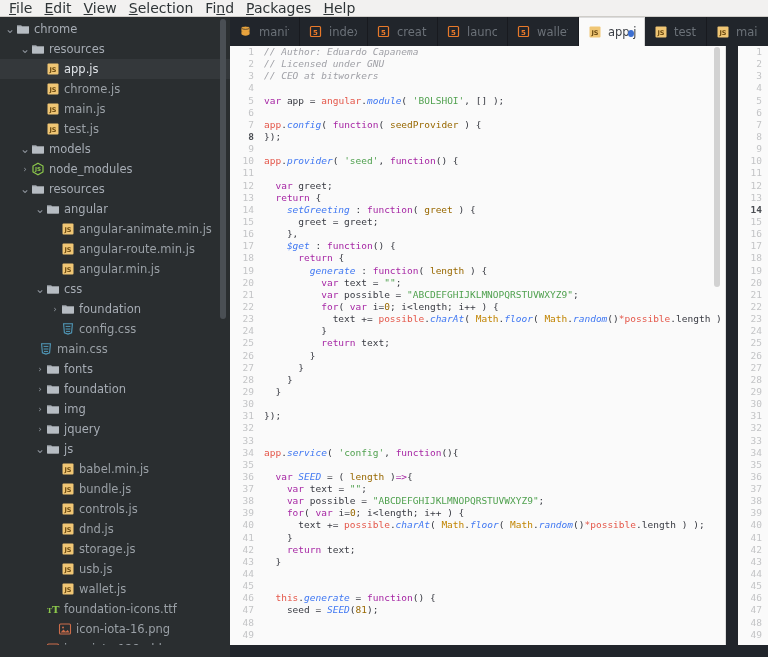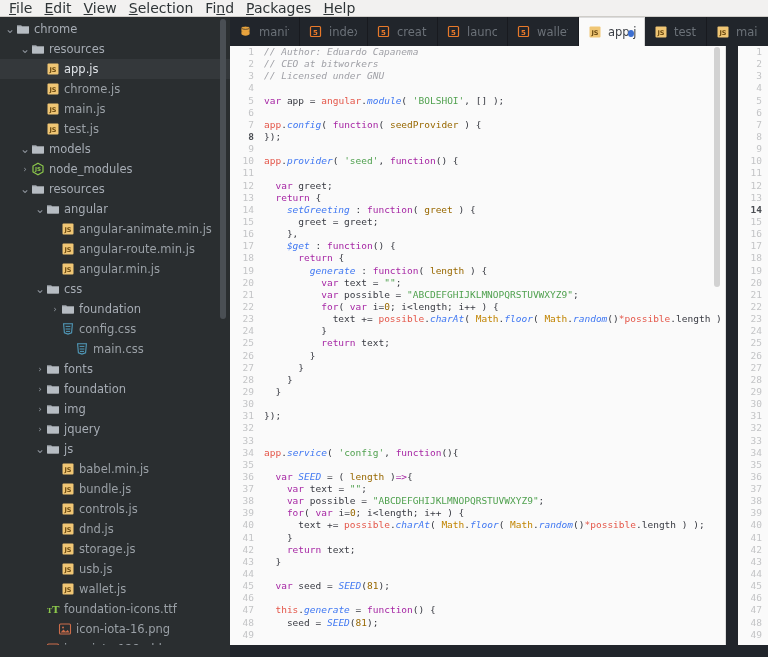--- a/index.html
+++ b/index.html
@@ -361,21 +361,21 @@
         <div class="row" style="padding-left: 49px;">
           <span class="twisty none"></span>
           <span class="ico">
             <svg width="14" height="14" viewBox="0 0 14 14">
               <path d="M2.6 1.8h8.8l-.8 9-3.6 1.3-3.6-1.3z" fill="none" stroke="#519aba" stroke-width="1.1"></path>
               <path d="M4.6 4.4h4.8M4.6 7h4.8M5 9.4h4" stroke="#519aba" stroke-width="1" fill="none"></path>
             </svg>
           </span>
           <span class="label">config.css</span>
         </div>
-        <div class="row" style="padding-left: 63px;">
+        <div class="row" style="padding-left: 27px;">
           <span class="twisty none"></span>
           <span class="ico">
             <svg width="14" height="14" viewBox="0 0 14 14">
               <path d="M2.6 1.8h8.8l-.8 9-3.6 1.3-3.6-1.3z" fill="none" stroke="#519aba" stroke-width="1.1"></path>
               <path d="M4.6 4.4h4.8M4.6 7h4.8M5 9.4h4" stroke="#519aba" stroke-width="1" fill="none"></path>
             </svg>
           </span>
           <span class="label">main.css</span>
         </div>
         <div class="row folder" style="padding-left: 34px;">
@@ -681,22 +681,22 @@
             <div class="ln">43</div>
             <div class="ln">44</div>
             <div class="ln">45</div>
             <div class="ln">46</div>
             <div class="ln">47</div>
             <div class="ln">48</div>
             <div class="ln">49</div>
           </div>
         <div class="code-lines" id="codeL">
             <div class="cl"><span class="t-com">// Author: Eduardo Capanema</span></div>
+            <div class="cl"><span class="t-com">// Licensed under GNU</span></div>
             <div class="cl"><span class="t-com">// CEO at bitworkers</span></div>
-            <div class="cl"><span class="t-com">// Licensed under GNU</span></div>
             <div class="cl">&nbsp;</div>
             <div class="cl"><span class="t-key">var</span><span class="t-op"> app </span><span class="t-op">=</span><span class="t-op"> </span><span class="t-var">angular</span><span class="t-pun">.</span><span class="t-fn">module</span><span class="t-pun">( </span><span class="t-str">'BOLSHOI'</span><span class="t-pun">, [] );</span></div>
             <div class="cl">&nbsp;</div>
             <div class="cl"><span class="t-var">app</span><span class="t-pun">.</span><span class="t-fn">config</span><span class="t-pun">( </span><span class="t-key">function</span><span class="t-pun">( </span><span class="t-prm">seedProvider</span><span class="t-pun"> ) {</span></div>
             <div class="cl"><span class="t-pun">});</span></div>
             <div class="cl">&nbsp;</div>
             <div class="cl"><span class="t-var">app</span><span class="t-pun">.</span><span class="t-fn">provider</span><span class="t-pun">( </span><span class="t-str">'seed'</span><span class="t-pun">, </span><span class="t-key">function</span><span class="t-pun">() {</span></div>
             <div class="cl">&nbsp;</div>
             <div class="cl"><span class="t-op">  </span><span class="t-key">var</span><span class="t-op"> greet;</span></div>
             <div class="cl"><span class="t-op">  </span><span class="t-key">return</span><span class="t-pun"> {</span></div>
@@ -724,21 +724,20 @@
             <div class="cl">&nbsp;</div>
             <div class="cl"><span class="t-op">  </span><span class="t-key">var</span><span class="t-op"> </span><span class="t-fn">SEED</span><span class="t-pun"> = ( </span><span class="t-prm">length</span><span class="t-pun"> )</span><span class="t-key">=&gt;</span><span class="t-pun">{</span></div>
             <div class="cl"><span class="t-op">    </span><span class="t-key">var</span><span class="t-op"> text </span><span class="t-op">=</span><span class="t-op"> </span><span class="t-str">""</span><span class="t-pun">;</span></div>
             <div class="cl"><span class="t-op">    </span><span class="t-key">var</span><span class="t-op"> possible </span><span class="t-op">=</span><span class="t-op"> </span><span class="t-str">"ABCDEFGHIJKLMNOPQRSTUVWXYZ9"</span><span class="t-pun">;</span></div>
             <div class="cl"><span class="t-op">    </span><span class="t-key">for</span><span class="t-pun">( </span><span class="t-key">var</span><span class="t-op"> i</span><span class="t-op">=</span><span class="t-num">0</span><span class="t-op">; i&lt;length; i</span><span class="t-op">++</span><span class="t-pun"> ) {</span></div>
             <div class="cl"><span class="t-op">      text </span><span class="t-op">+=</span><span class="t-op"> </span><span class="t-var">possible</span><span class="t-pun">.</span><span class="t-fn">charAt</span><span class="t-pun">( </span><span class="t-cls">Math</span><span class="t-pun">.</span><span class="t-fn">floor</span><span class="t-pun">( </span><span class="t-cls">Math</span><span class="t-pun">.</span><span class="t-fn">random</span><span class="t-pun">()</span><span class="t-var">*</span><span class="t-var">possible</span><span class="t-pun">.</span><span class="t-op">length</span><span class="t-pun"> ) );</span></div>
             <div class="cl"><span class="t-pun">    }</span></div>
             <div class="cl"><span class="t-op">    </span><span class="t-key">return</span><span class="t-op"> text;</span></div>
             <div class="cl"><span class="t-pun">  }</span></div>
             <div class="cl">&nbsp;</div>
-            <div class="cl"><span class="t-op">  </span><span class="t-key">var</span><span class="t-op"> seed </span><span class="t-op">=</span><span class="t-op"> </span><span class="t-fn">SEED</span><span class="t-pun">(</span><span class="t-num">81</span><span class="t-pun">);</span></div>
             <div class="cl">&nbsp;</div>
             <div class="cl"><span class="t-op">  </span><span class="t-var">this</span><span class="t-pun">.</span><span class="t-fn">generate</span><span class="t-op"> </span><span class="t-op">=</span><span class="t-op"> </span><span class="t-key">function</span><span class="t-pun">() {</span></div>
             <div class="cl"><span class="t-op">    seed </span><span class="t-op">=</span><span class="t-op"> </span><span class="t-fn">SEED</span><span class="t-pun">(</span><span class="t-num">81</span><span class="t-pun">);</span></div>
           </div>
         <div class="pane-sbtrack">
           <div class="pane-sbthumb"></div>
         </div>
         <div class="pane-divider"></div>
       </div>
     </div>

